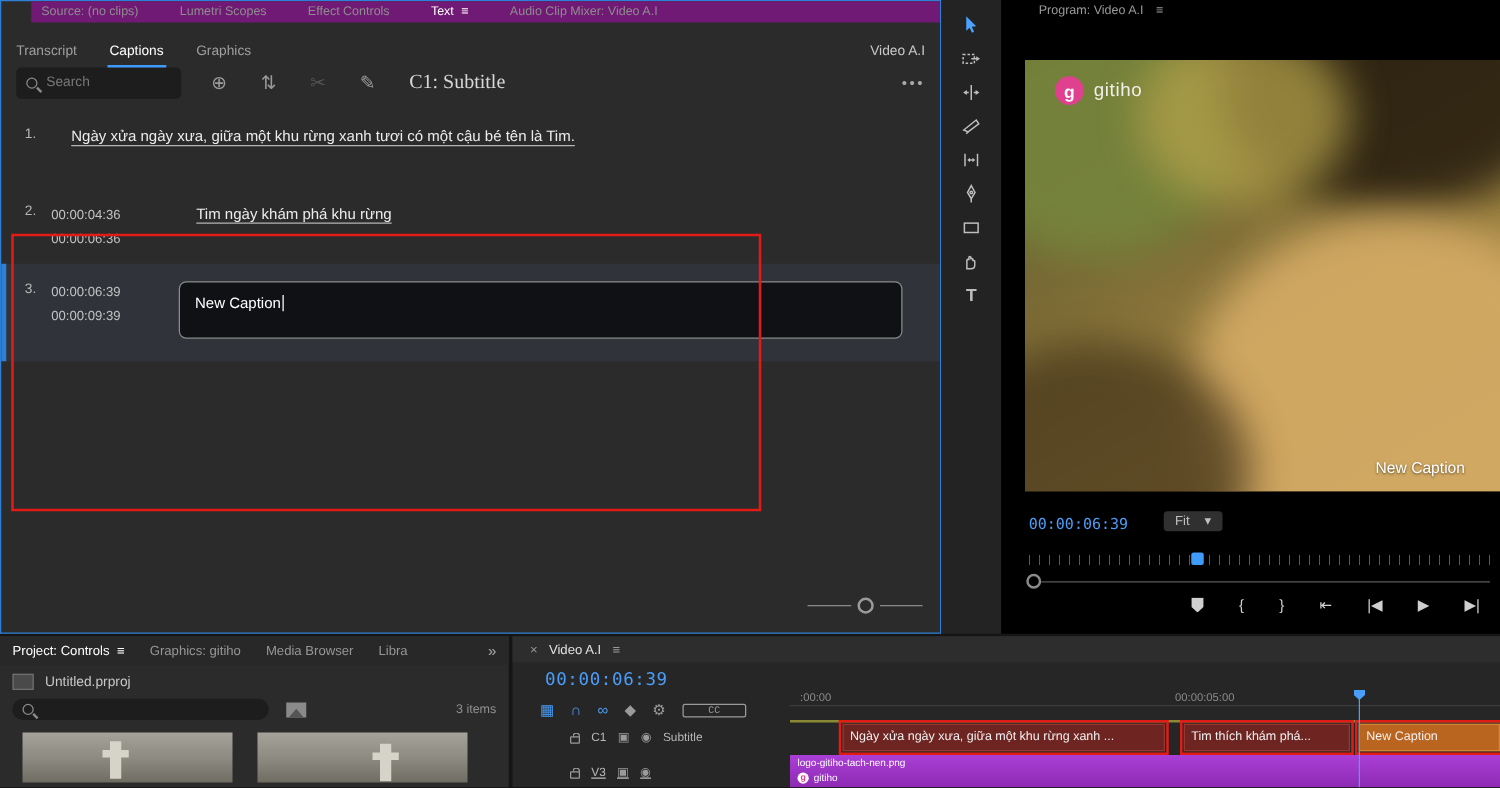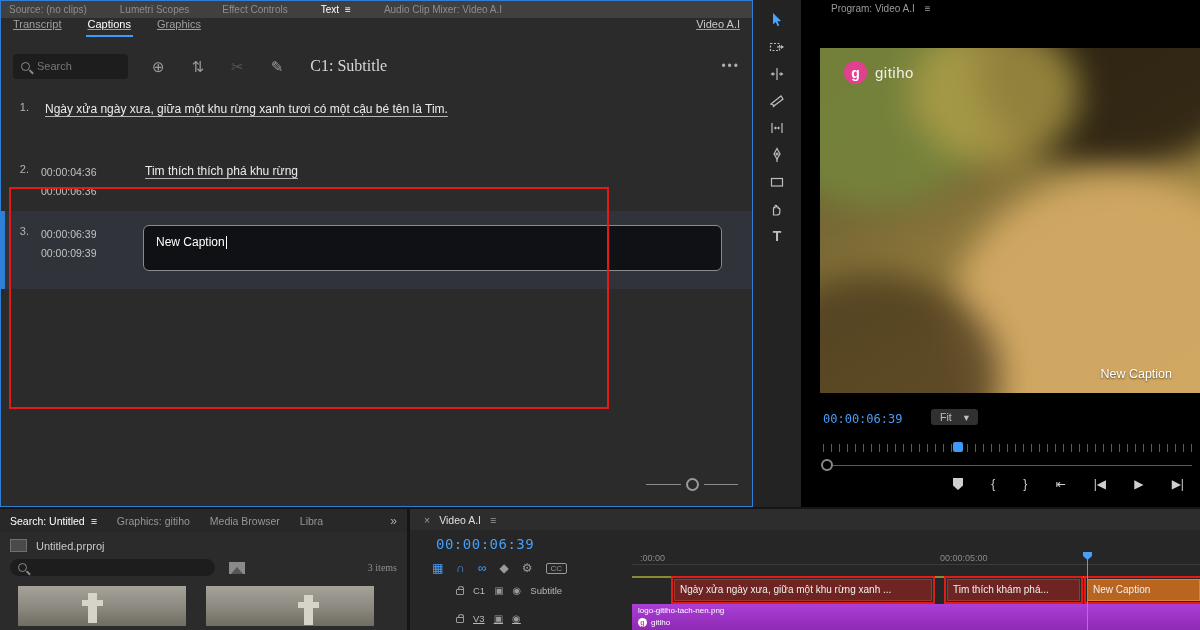--- a/index.html
+++ b/index.html
@@ -3,51 +3,51 @@
 <meta charset="utf-8">
 <style>
   * { margin:0; padding:0; box-sizing:border-box; }
   body { background:#000; }
   .app { position:relative; width:1200px; height:630px; background:#151515; overflow:hidden;
          font-family:"Liberation Sans","DejaVu Sans",sans-serif; color:#ccc; }
 
   
   .left-group { position:absolute; left:0; top:0; width:753px; height:507px;
                 background:#2b2b2b; border:1px solid #2f7fd6; }
-  .src-tabs { display:flex; align-items:center; height:17px; background:#404040;
-              font-size:10px; color:#8d8d8d; padding-left:8px; gap:33px; white-space:nowrap; }
+  .src-tabs { display:flex; align-items:center; height:17px; background:#701a75;
+              font-size:10px; color:#8d8d8d; padding-left:8px; gap:33px; white-space:nowrap;margin-left:24px; }
   .src-tab-active { color:#fff; display:flex; align-items:center; gap:6px; }
-  .panel-tabs { display:flex; align-items:flex-start; height:29px; padding:0 12px; gap:26px;
-                font-size:11px; color:#9f9f9f;text-decoration:underline; }
+  .panel-tabs { display:flex; align-items:flex-end; height:29px; padding:0 12px; gap:26px;
+                font-size:11px; color:#9f9f9f; }
   .tab-on { color:#fff; position:relative; }
   .tab-on::after { content:''; position:absolute; left:-2px; right:-2px; bottom:-7px; height:2px; background:#3f9bfa; }
   .right-label { margin-left:auto; color:#c8c8c8; }
 
   .cap-toolbar { display:flex; align-items:center; height:38px; padding:0 12px; }
-  .search-box { display:flex; align-items:center; width:115px; height:25px; background:#1d1d1d;
+  .search-box { display:flex; align-items:center; width:132px; height:25px; background:#1d1d1d;
                 border-radius:4px; padding:0 8px; gap:7px; }
   .mag { width:9px; height:9px; border:1.5px solid #8a8a8a; border-radius:50%; position:relative; flex:none; }
   .mag::after { content:''; position:absolute; width:5px; height:1.5px; background:#8a8a8a;
                 transform:rotate(45deg); left:7px; top:8px; }
   .search-input { background:transparent; border:none; outline:none; color:#ddd; font-size:11px; width:100%; }
   .search-input::placeholder { color:#777; }
   .tb-icon { margin-left:27px; font-size:15px; color:#9a9a9a; line-height:1; }
   .tb-icon.disabled { color:#555; }
   .track-label { margin-left:27px; font-size:16px; color:#d8d8d8;font-family:Liberation Serif, serif; }
   .more { margin-left:auto; color:#aaa; letter-spacing:2px; font-size:12px; }
 
   .caption-list { position:relative; margin-top:6px; }
   .cap-row { display:flex; padding:10px 12px 0 12px; }
   .cap-row.r1 { height:62px; }
   .cap-row.r2 { height:58px; }
   .cap-row.selected { height:78px; background:#30343a; position:relative; padding-top:14px; }
   .cap-row.selected::before { content:''; position:absolute; left:0; top:0; width:4px; height:100%; background:#2f7fd6; }
   .cap-num { width:16px; text-align:right; color:#b5b5b5; font-size:11px; flex:none; }
   .cap-tc { width:88px; margin-left:12px; color:#c2c2c2; font-size:10.5px; line-height:1.85; flex:none; }
-  .cap-text { margin-left:16px; color:#ececec; font-size:12px; padding-top:1px;
+  .cap-text { margin-left:28px; color:#ececec; font-size:12px; padding-top:1px;
               text-decoration:underline; text-decoration-color:#b5b5b5; text-underline-offset:3px; }
   .editor { flex:1; margin-left:14px; margin-right:18px; background:#0f1114; border:1px solid #8a8a8a;
             border-radius:6px; height:46px; padding:9px 12px; color:#fff; font-size:12px; }
   .caret { display:inline-block; width:1px; height:13px; background:#fff; margin-left:1px;
            vertical-align:text-bottom; animation:blink 1s step-end infinite; }
   @keyframes blink { 50% { opacity:0; } }
   .ann-captions { position:absolute; left:8px; top:96px; width:600px; height:222px;
                   border:2px solid #e31b17; pointer-events:none; z-index:30; }
   .zoom-ctl { position:absolute; left:645px; top:477px; width:92px; display:flex; align-items:center; }
   .zoom-line { flex:1; height:1px; background:#8a8a8a; }
@@ -97,39 +97,39 @@
   .proj-tab-active { color:#fff; display:flex; align-items:center; gap:6px; }
   .overflow-ind { margin-left:auto; color:#aaa; font-size:12px; }
   .proj-file { display:flex; align-items:center; gap:9px; padding:7px 0 0 10px; font-size:11px; color:#c8c8c8; }
   .file-ic { width:17px; height:13px; background:#4a4a4a; border:1px solid #6f6f6f; flex:none; }
   .proj-search { display:flex; align-items:center; margin:7px 10px 0; }
   .ps-box { display:flex; align-items:center; width:205px; height:17px; background:#1d1d1d;
             border-radius:9px; padding:0 8px; gap:6px; }
   .view-ic { width:16px; height:12px; background:#8a8a8a; margin-left:14px; position:relative; overflow:hidden; }
   .view-ic::after { content:''; position:absolute; left:2px; bottom:0; border-left:6px solid transparent;
                     border-right:6px solid transparent; border-bottom:7px solid #555; }
-  .items-count { margin-left:auto; font-size:10px; color:#8f8f8f;font-family:Liberation Serif, serif; }
+  .items-count { margin-left:auto; font-size:10px; color:#8f8f8f; }
   .thumbs { display:flex; gap:20px; padding:10px 0 0 18px; }
   .thumb { width:168px; height:40px; position:relative;
            background:linear-gradient(180deg,#a5a29a 0%,#8b887f 55%,#6f6c62 100%); }
   .cross { position:absolute; width:9px; height:30px; background:#d6d3c8; }
   .cross::after { content:''; position:absolute; left:-6px; top:7px; width:21px; height:6px; background:#d6d3c8; }
 
   
   .timeline { position:absolute; left:408px; top:509px; width:792px; height:121px;
               background:#262626; border-left:2px solid #151515; }
   .tl-header { display:flex; align-items:center; gap:9px; height:21px; padding:0 14px;
                font-size:10.5px; color:#9a9a9a; background:#2d2d2d; }
   .tl-title { color:#e0e0e0; }
   .tl-tc { position:absolute; left:26px; top:27px; color:#4a9df8; font-size:14px;
            font-family:"DejaVu Sans Mono",monospace; letter-spacing:.5px; }
   .tl-icons { position:absolute; left:22px; top:52px; display:flex; align-items:center; gap:13px;
               font-size:12px; color:#9a9a9a; }
   .blue { color:#4a9df8; }
-  .cc-badge { font-size:8px; border:1px solid #9a9a9a; border-radius:2px; padding:0 4px; }
+  .cc-badge { font-size:8px; border:1px solid #9a9a9a; border-radius:2px; padding:0 20px;font-family:Liberation Mono, monospace; }
   .track { position:absolute; display:flex; align-items:center; gap:9px; font-size:9.5px; color:#b8b8b8; }
   .track.c1 { left:46px; top:76px; }
   .track.v3 { left:46px; top:104px;text-decoration:underline; }
   .padlock { width:8px; height:6px; border:1px solid #9a9a9a; border-radius:1px; position:relative; margin-top:3px; flex:none; }
   .padlock::before { content:''; position:absolute; left:1px; top:-4px; width:4px; height:3px;
                      border:1px solid #9a9a9a; border-bottom:none; border-radius:3px 3px 0 0; }
   .t-ic { font-size:10px; color:#9a9a9a; }
   .tl-ruler { position:absolute; left:222px; top:43px; right:0; height:13px; border-bottom:1px solid #3c3c3c;
               font-size:9px; color:#8a8a8a; }
   .rl1 { position:absolute; left:8px; top:1px; }
@@ -196,21 +196,21 @@
       <div class="cap-row r1">
         <span class="cap-num">1.</span>
         <span class="cap-text">Ngày xửa ngày xưa, giữa một khu rừng xanh tươi có một cậu bé tên là Tim.</span>
       </div>
       <div class="cap-row r2">
         <span class="cap-num">2.</span>
         <span class="cap-tc">
           <span>00:00:04:36</span><br>
           <span>00:00:06:36</span>
         </span>
-        <span class="cap-text">Tim thích thích phá khu rừng</span>
+        <span class="cap-text">Tim ngày khám phá khu rừng</span>
       </div>
       <div class="cap-row selected">
         <span class="cap-num">3.</span>
         <span class="cap-tc">
           <span>00:00:06:39</span><br>
           <span>00:00:09:39</span>
         </span>
         <div class="editor">
           <span>New Caption</span><span class="caret"></span>
         </div>
@@ -311,21 +311,21 @@
       <span>⇤</span>
       <span>|◀</span>
       <span>▶</span>
       <span>▶|</span>
     </div>
   </div>
 
   <div class="project">
     <div class="proj-tabs">
       <span class="proj-tab-active">
-        <span>Search: Untitled</span>
+        <span>Project: Controls</span>
         <span>≡</span>
       </span>
       <span>Graphics: gitiho</span>
       <span>Media Browser</span>
       <span>Libra</span>
       <span class="overflow-ind">»</span>
     </div>
     <div class="proj-file">
       <span class="file-ic"></span>
       <span>Untitled.prproj</span>

